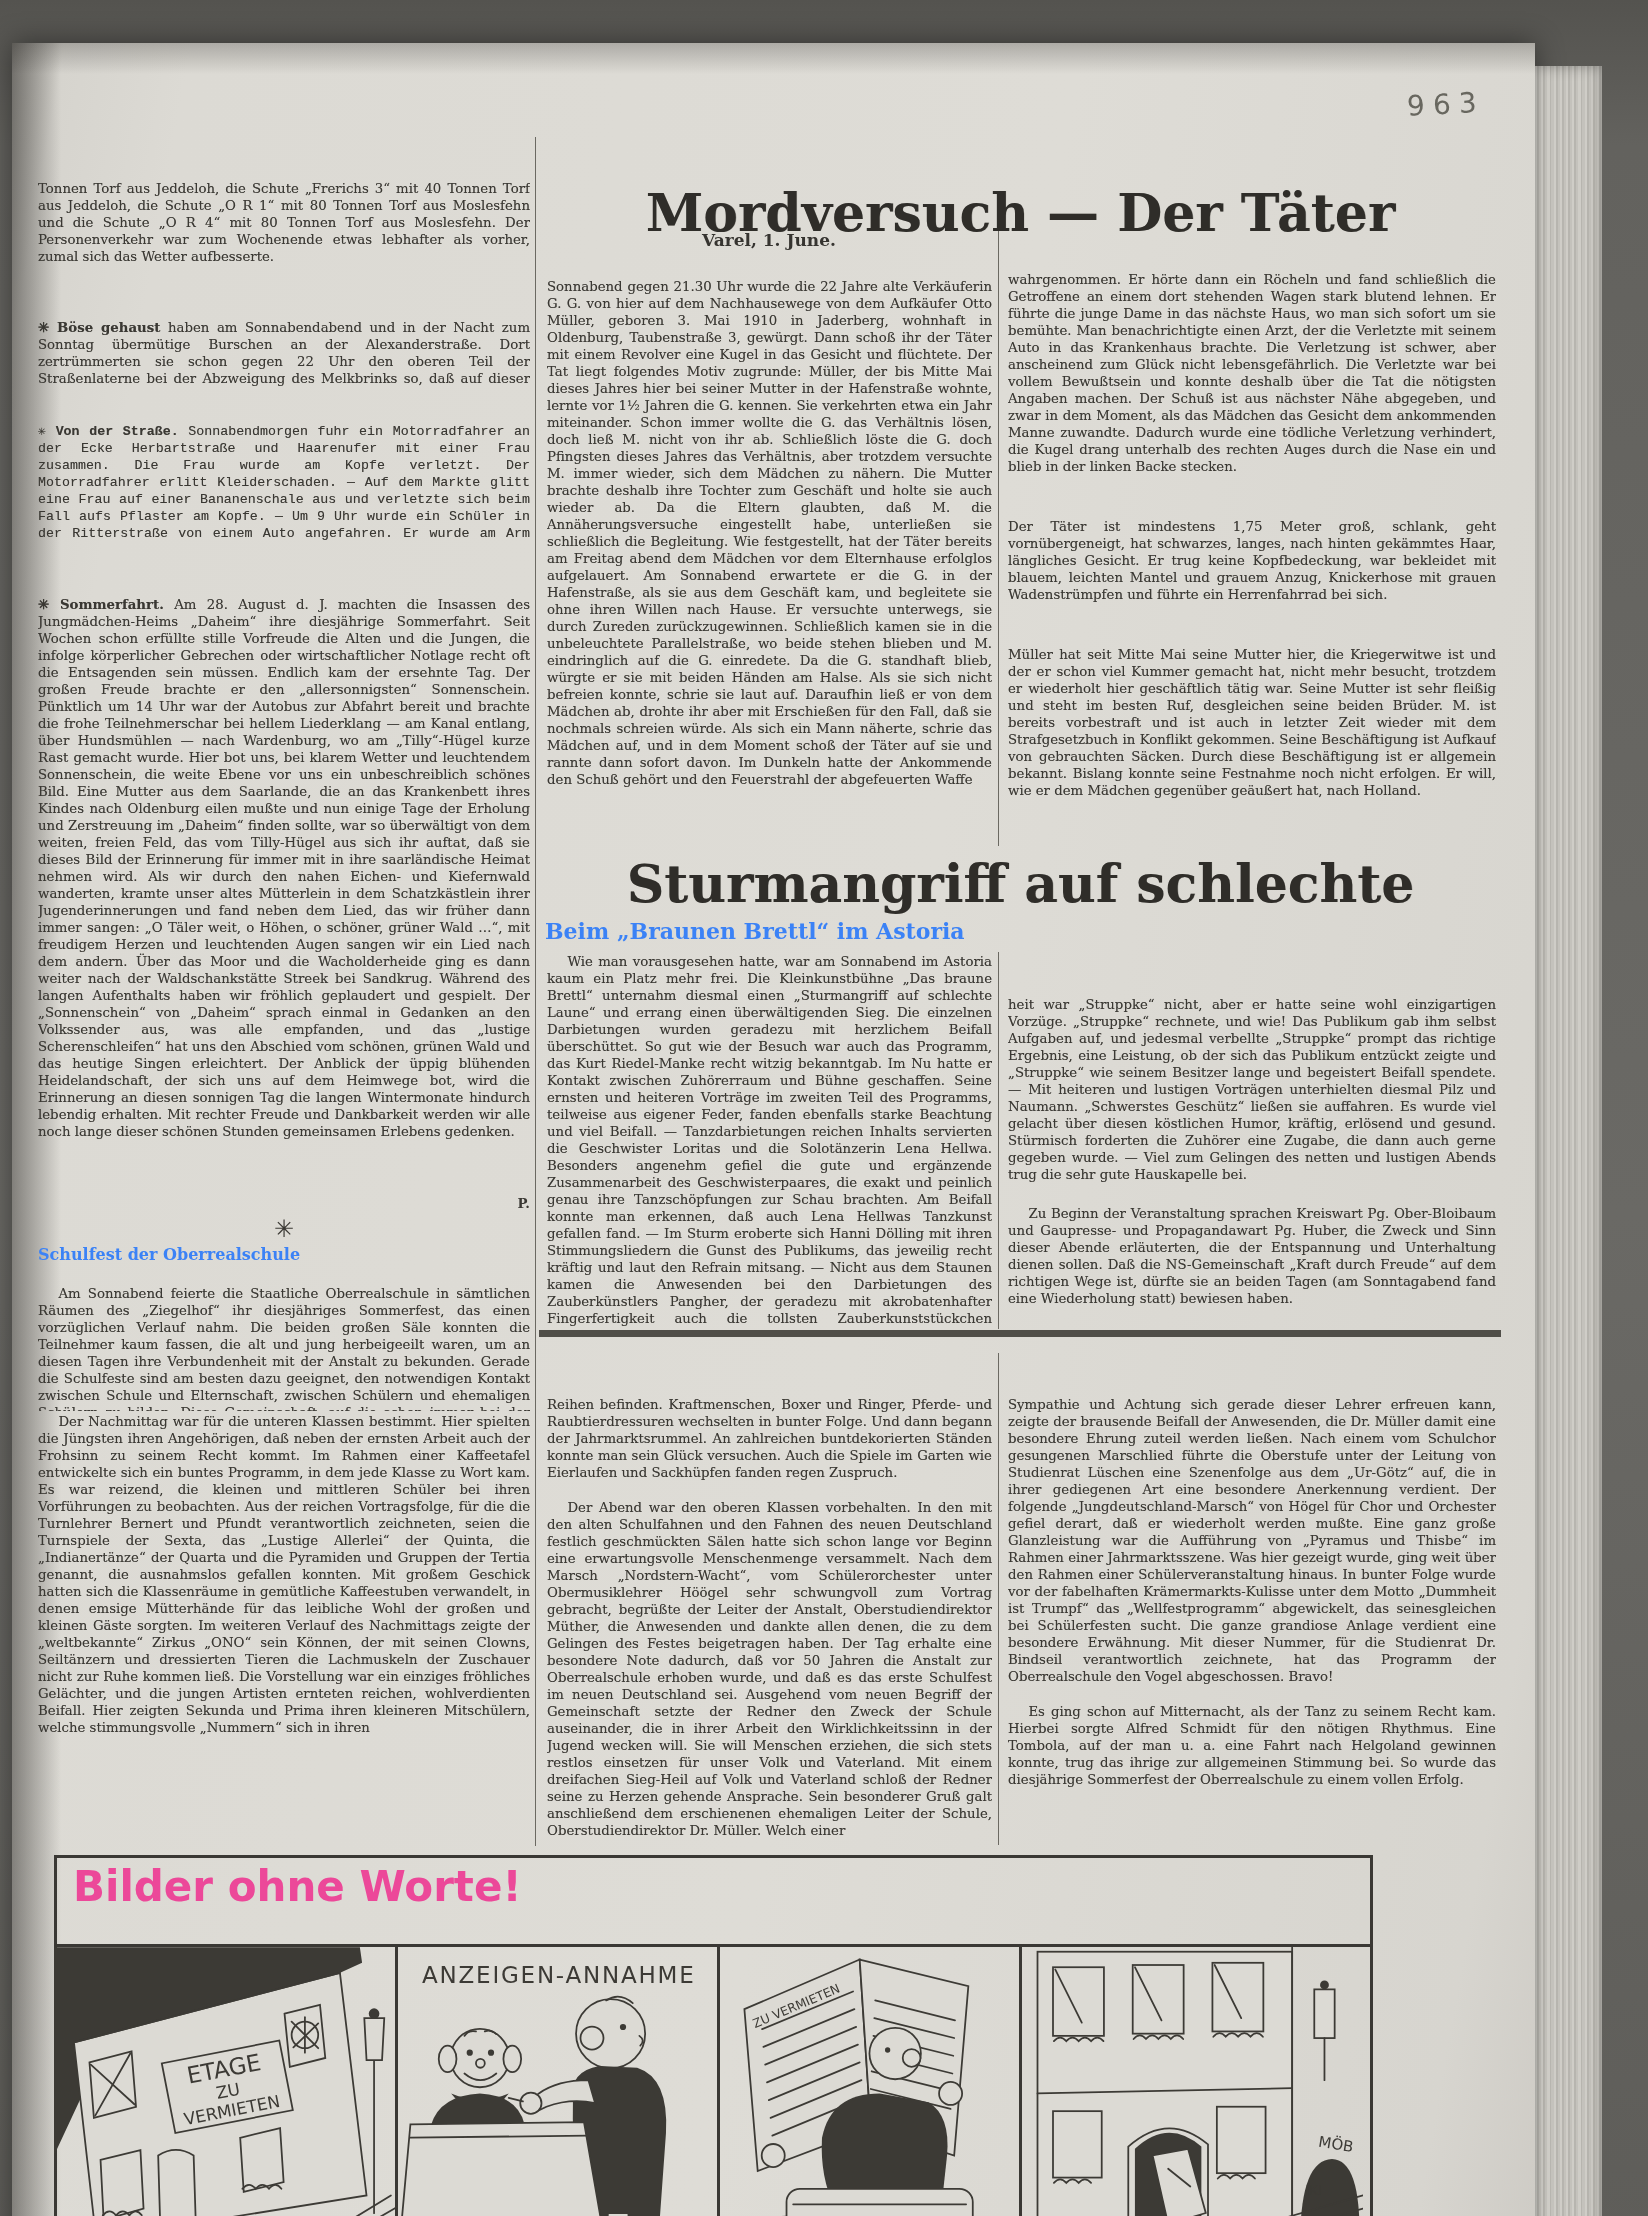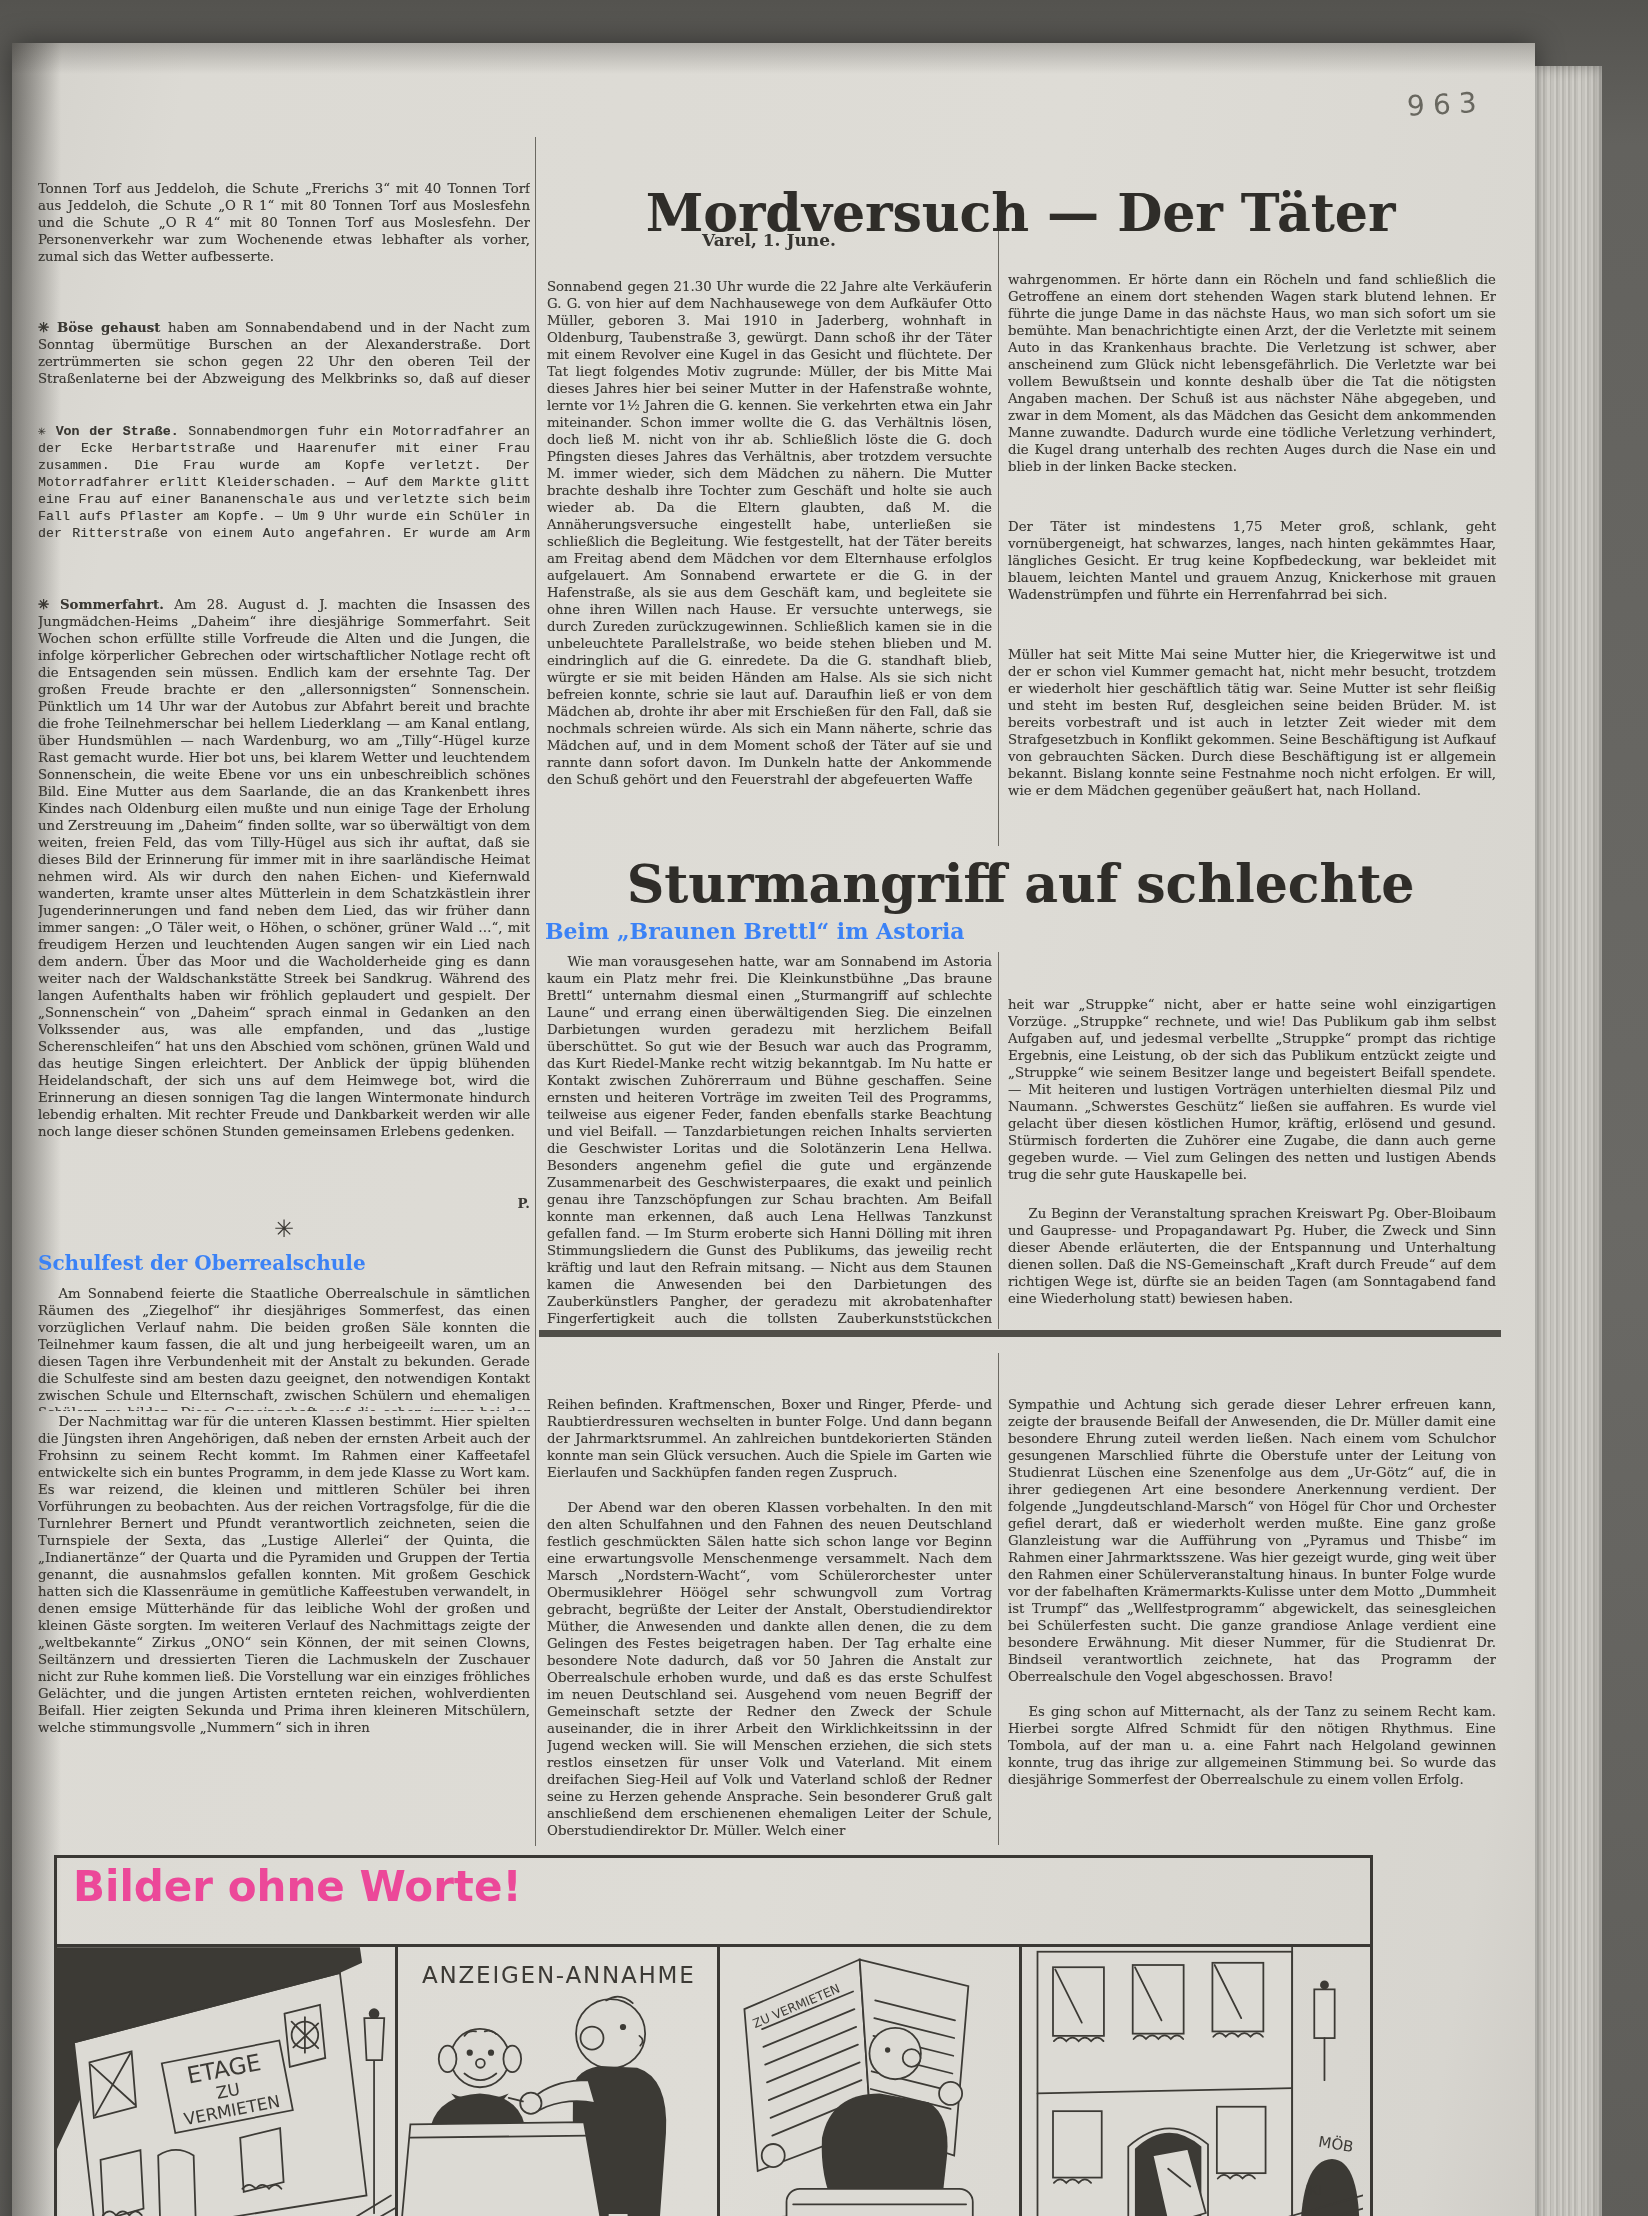--- a/index.html
+++ b/index.html
@@ -85,21 +85,21 @@
 </div>
 
 <div class="block sig" style="left:38px;top:1196px;width:492px;height:20px;">
   <span>P.</span>
 </div>
 
 <div class="block star" style="left:38px;top:1215px;width:492px;height:27.5px;">
   <span>✳</span>
 </div>
 
-<div class="block subhead" style="left:38px;top:1245px;width:492px;height:35px;font-size:20px;margin-top:6px;">
+<div class="block subhead" style="left:38px;top:1245px;width:492px;height:35px;font-size:16px;">
   <span>Schulfest der Oberrealschule</span>
 </div>
 
 <div class="block bodytext" style="left:38px;top:1285px;width:492px;height:126px;">
   <p>Am Sonnabend feierte die Staatliche Oberrealschule in sämtlichen Räumen des „Ziegelhof“ ihr diesjähriges Sommerfest, das einen vorzüglichen Verlauf nahm. Die beiden großen Säle konnten die Teilnehmer kaum fassen, die alt und jung herbeigeeilt waren, um an diesen Tagen ihre Verbundenheit mit der Anstalt zu bekunden. Gerade die Schulfeste sind am besten dazu geeignet, den notwendigen Kontakt zwischen Schule und Elternschaft, zwischen Schülern und ehemaligen Schülern zu bilden. Diese Gemeinschaft, auf die schon immer bei der Oberrealschule so vorbildlich hingewirkt worden ist, gab dem Feste den gewünschten Erfolg und schuf ein Band, an das sämtliche Teilnehmer noch lange zurückdenken werden.</p>
 </div>
 
 <div class="block bodytext" style="left:38px;top:1413px;width:492px;height:432px;">
   <p>Der Nachmittag war für die unteren Klassen bestimmt. Hier spielten die Jüngsten ihren Angehörigen, daß neben der ernsten Arbeit auch der Frohsinn zu seinem Recht kommt. Im Rahmen einer Kaffeetafel entwickelte sich ein buntes Programm, in dem jede Klasse zu Wort kam. Es war reizend, die kleinen und mittleren Schüler bei ihren Vorführungen zu beobachten. Aus der reichen Vortragsfolge, für die die Turnlehrer Bernert und Pfundt verantwortlich zeichneten, seien die Turnspiele der Sexta, das „Lustige Allerlei“ der Quinta, die „Indianertänze“ der Quarta und die Pyramiden und Gruppen der Tertia genannt, die ausnahmslos gefallen konnten. Mit großem Geschick hatten sich die Klassenräume in gemütliche Kaffeestuben verwandelt, in denen emsige Mütterhände für das leibliche Wohl der großen und kleinen Gäste sorgten. Im weiteren Verlauf des Nachmittags zeigte der „weltbekannte“ Zirkus „ONO“ sein Können, der mit seinen Clowns, Seiltänzern und dressierten Tieren die Lachmuskeln der Zuschauer nicht zur Ruhe kommen ließ. Die Vorstellung war ein einziges fröhliches Gelächter, und die jungen Artisten ernteten reichen, wohlverdienten Beifall. Hier zeigten Sekunda und Prima ihren kleineren Mitschülern, welche stimmungsvolle „Nummern“ sich in ihren</p>
 </div>

